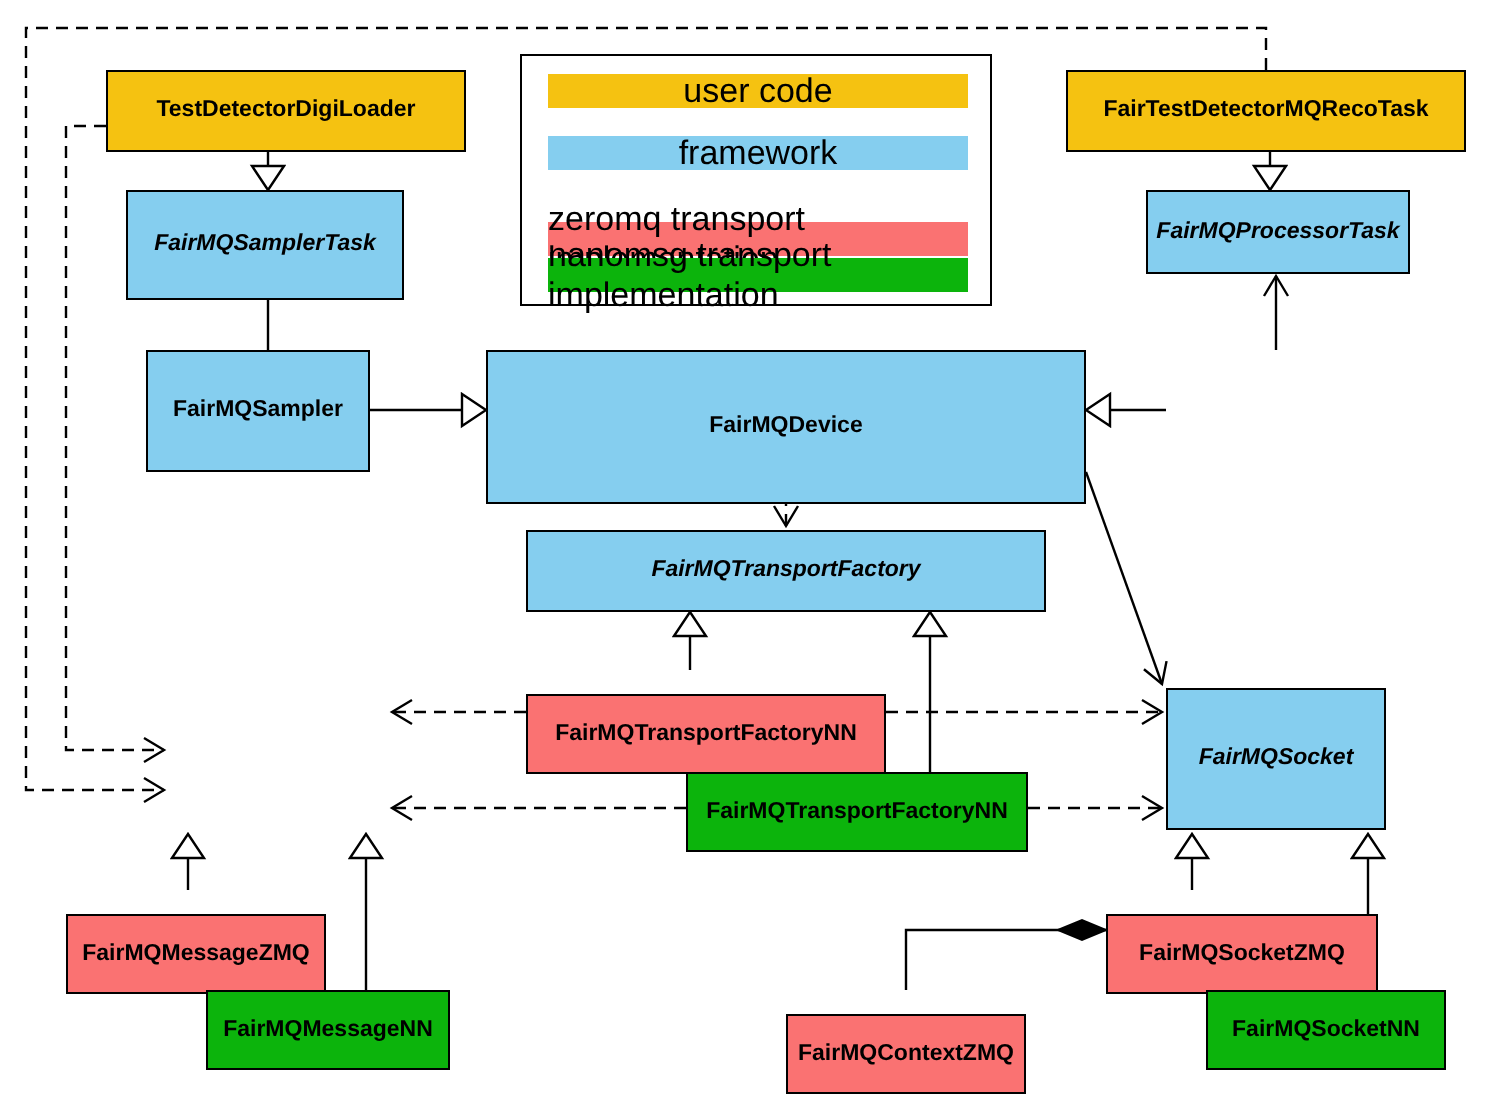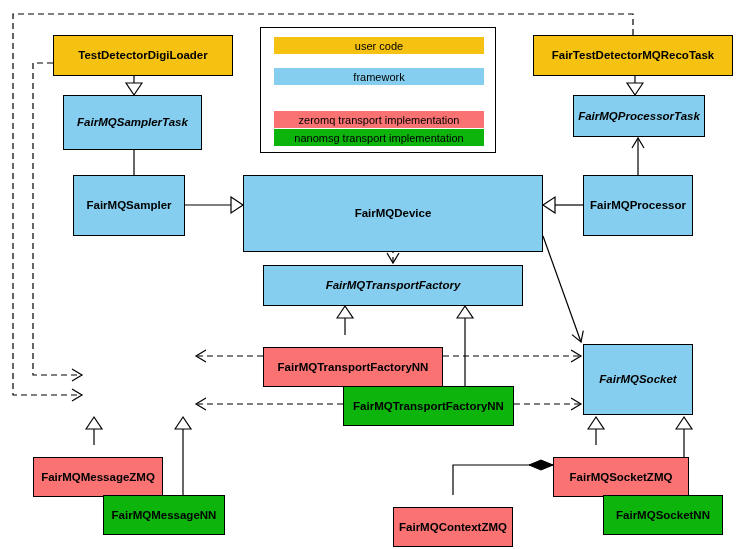--- a/index.html
+++ b/index.html
@@ -30,21 +30,21 @@
   .cat-fw{background:#85CEEF;}
   .cat-zmq{background:#FA7272;margin-top:12px;}
   .cat-nn{background:#0CB40C;}
   .legend{
     position:absolute;left:260px;top:27px;width:236px;height:126px;
     box-sizing:border-box;border:1.2px solid #000;background:#fff;
   }
   .legend-item{
     position:absolute;left:13px;width:210px;height:17px;
     display:flex;align-items:center;justify-content:center;
-    font-size:11px;font-weight:normal;color:#000;
+    font-size:17px;font-weight:normal;color:#000;
   }
 </style>
 </head>
 <body>
 
 <div class="canvas">
 
   <svg class="edge-layer" width="748" height="549" viewBox="0 0 748 549" xmlns="http://www.w3.org/2000/svg">
     <defs>
       <marker id="tri" markerUnits="userSpaceOnUse" markerWidth="16" markerHeight="20" refX="1" refY="9" orient="auto">
@@ -112,23 +112,20 @@
   <div class="node cat-fw" style="left:73px;top:175px;width:112px;height:61px">
       <span>FairMQSampler</span>
     </div>
 
   <div class="node cat-fw abstract" style="left:573px;top:95px;width:132px;height:42px">
       <span>FairMQProcessorTask</span>
     </div>
   <div class="node cat-fw" style="left:243px;top:175px;width:300px;height:77px">
       <span>FairMQDevice</span>
     </div>
-  <div class="node cat-fw" style="left:583px;top:175px;width:110px;height:61px">
-      <span>FairMQProcessor</span>
-    </div>
 
   <div class="node cat-fw abstract" style="left:263px;top:265px;width:260px;height:41px">
       <span>FairMQTransportFactory</span>
     </div>
 
   <div class="node cat-zmq" style="left:263px;top:335px;width:180px;height:40px">
       <span>FairMQTransportFactoryNN</span>
     </div>
   <div class="node cat-nn" style="left:343px;top:386px;width:171px;height:40px">
       <span>FairMQTransportFactoryNN</span>

